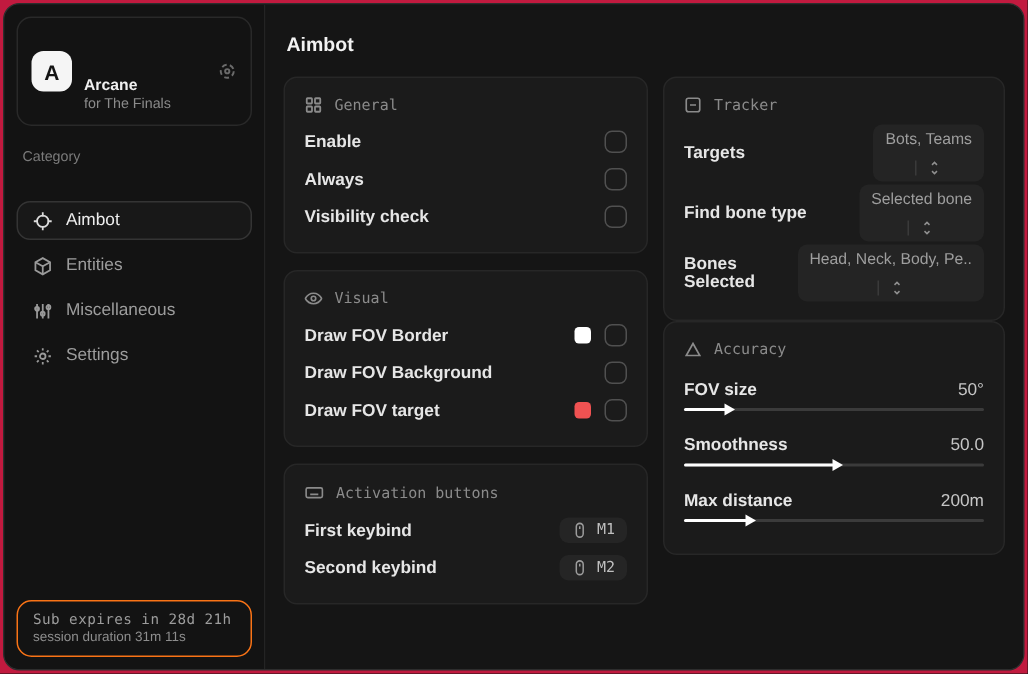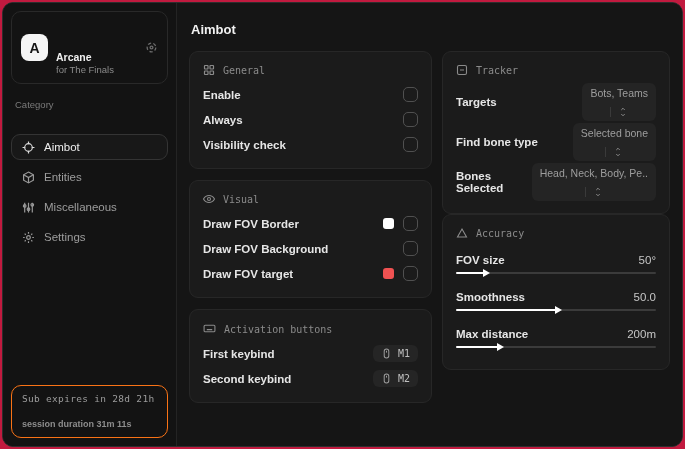--- a/index.html
+++ b/index.html
@@ -44,21 +44,21 @@
   .nav-item .ic{ display:flex; color:#9a9a9a; }
   .nav-item.active .ic{ color:#dcdcdc; }
   .sidebar-footer{
     margin-top:auto; border:1px solid #f97316; border-radius:10px;
     padding:7px 10px 8px 10px;
   }
   .footer-line1{
     font-family:"DejaVu Sans Mono", monospace;
     color:#9c9c9c; font-size:9.5px; letter-spacing:0.3px;
   }
-  .footer-line2{ color:#8d8d8d; font-size:9px; font-weight:bold; margin-top:15px; }
+  .footer-line2{ color:#8d8d8d; font-size:9px; font-weight:normal; margin-top:0; }
   
   .main{ flex:1; background:#151515; padding:13px 12px 0 12px; overflow:hidden; }
   .page-title{ color:#f2f2f2; font-size:13px; font-weight:bold; margin:6px 0 14px 2px; }
   .cols{ display:flex; gap:10px; align-items:flex-start; }
   .col-left{ width:243px; flex:0 0 243px; display:flex; flex-direction:column; gap:11px; }
   .col-right{ flex:1; display:flex; flex-direction:column; }
   .panel{
     background:#1b1b1b; border:1px solid #272727; border-radius:9px;
     padding:10px 13px 12px 13px;
   }

